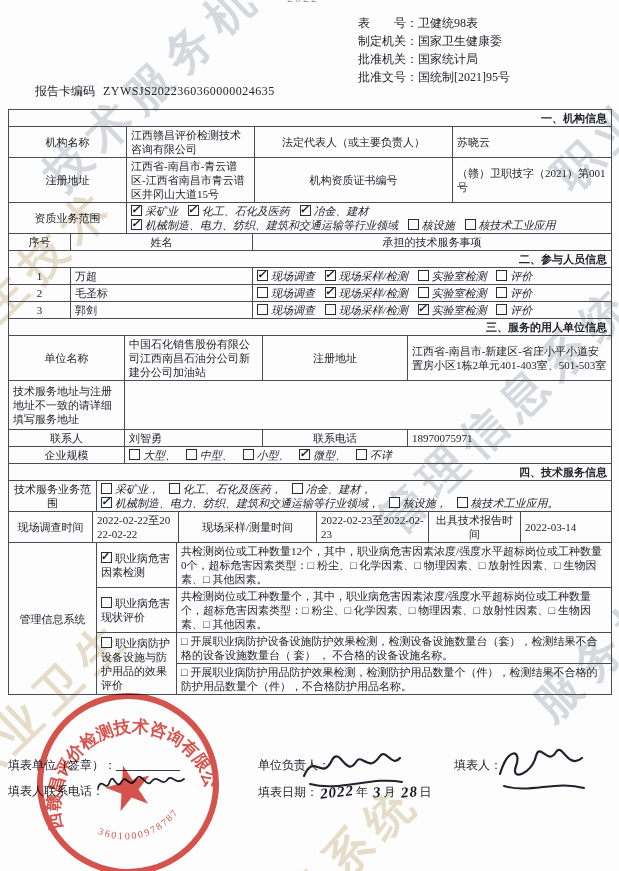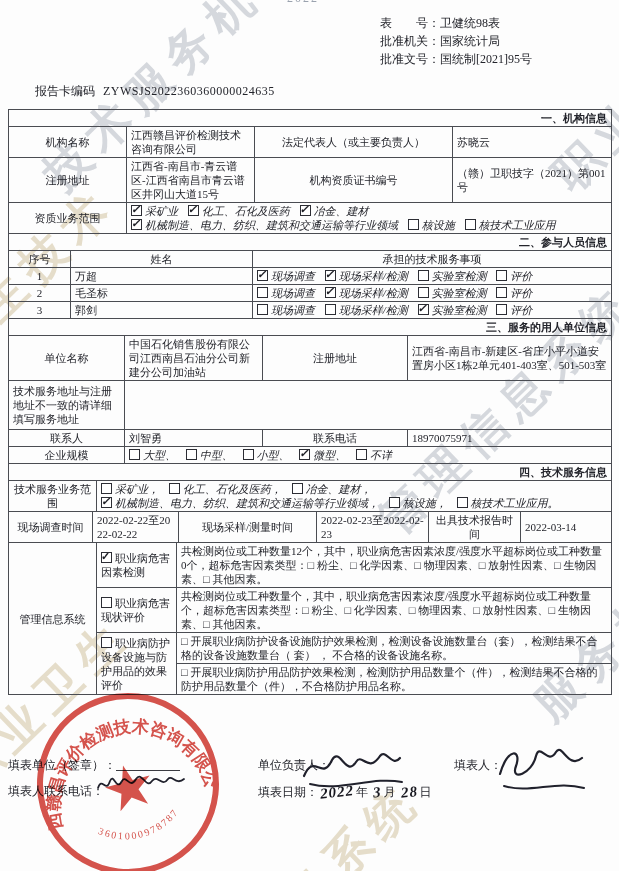--- a/index.html
+++ b/index.html
@@ -1,19 +1,19 @@
 <!DOCTYPE html>
 <html><head>
 <meta charset="utf-8">
 <style>
   html,body{margin:0;padding:0;background:#ffffff;}
   #page{position:relative;width:619px;height:871px;background:#fdfdfd;overflow:hidden;
         font-family:"Liberation Serif","DejaVu Serif",serif;color:#23242b;}
   
-  .meta{position:absolute;left:380px;top:14px;font-size:12px;line-height:18px;}
+  .meta{position:absolute;left:358px;top:14px;font-size:12px;line-height:18px;}
   .meta .row{white-space:nowrap;}
   .meta .ml{display:inline-block;}
   .top-cut{position:absolute;left:287px;top:-9px;font-size:12px;color:#9aa2ae;letter-spacing:2px;}
   .repline{position:absolute;left:35px;top:83px;font-size:12px;}
   .repline .code{margin-left:8px;letter-spacing:.5px;}
   
   .tables{position:absolute;left:8px;top:110px;width:604px;}
   table.doc{border-collapse:collapse;width:604px;table-layout:fixed;margin-top:-1px;}
   table.doc td{border:1px solid #4a4c52;padding:1px 4px;font-size:11px;line-height:14px;
                vertical-align:middle;word-break:break-all;}
@@ -52,20 +52,21 @@
   <div class="wm gray" style="left:365px;top:505px">管理信息系统</div>
   <div class="wm tan" style="left:-75px;top:330px">卫生技术</div>
   <div class="wm gray" style="left:520px;top:690px">服务机构</div>
   <div class="wm tan" style="left:230px;top:925px">信息系统</div>
   <div class="wm tan" style="left:-60px;top:760px">职业卫生</div>
 
   <div class="top-cut">2022</div>
 
   <div class="meta">
     <div class="row"><span class="ml">表　　号：</span><span>卫健统98表</span></div>
+    <div class="row"><span class="ml">制定机关：</span><span>国家卫生健康委</span></div>
     <div class="row"><span class="ml">批准机关：</span><span>国家统计局</span></div>
     <div class="row"><span class="ml">批准文号：</span><span>国统制[2021]95号</span></div>
   </div>
 
   <div class="repline">
     <span>报告卡编码</span><span class="code">ZYWSJS2022360360000024635</span>
   </div>
 
   <div class="tables">
 
@@ -107,27 +108,27 @@
       </table>
 
     <table class="doc">
       <colgroup>
           <col style="width:62px">
           <col style="width:182px">
           <col>
         </colgroup>
       <tbody>
           <tr>
-            <td class="sec" colspan="3">二、参与人员信息</td>
-          </tr>
-      <tr>
         <td class="ctr">序号</td>
         <td class="ctr">姓名</td>
         <td class="ctr">承担的技术服务事项</td>
       </tr>
+      <tr>
+            <td class="sec" colspan="3">二、参与人员信息</td>
+          </tr>
       <tr>
         <td class="ctr">1</td>
         <td class="vl">万超</td>
         <td class="vl">
           <span class="opt"><span class="cb checked"></span><span>现场调查</span></span>
           <span class="opt"><span class="cb checked"></span><span>现场采样/检测</span></span>
           <span class="opt"><span class="cb"></span><span>实验室检测</span></span>
           <span class="opt"><span class="cb"></span><span>评价</span></span>
         </td>
       </tr>

